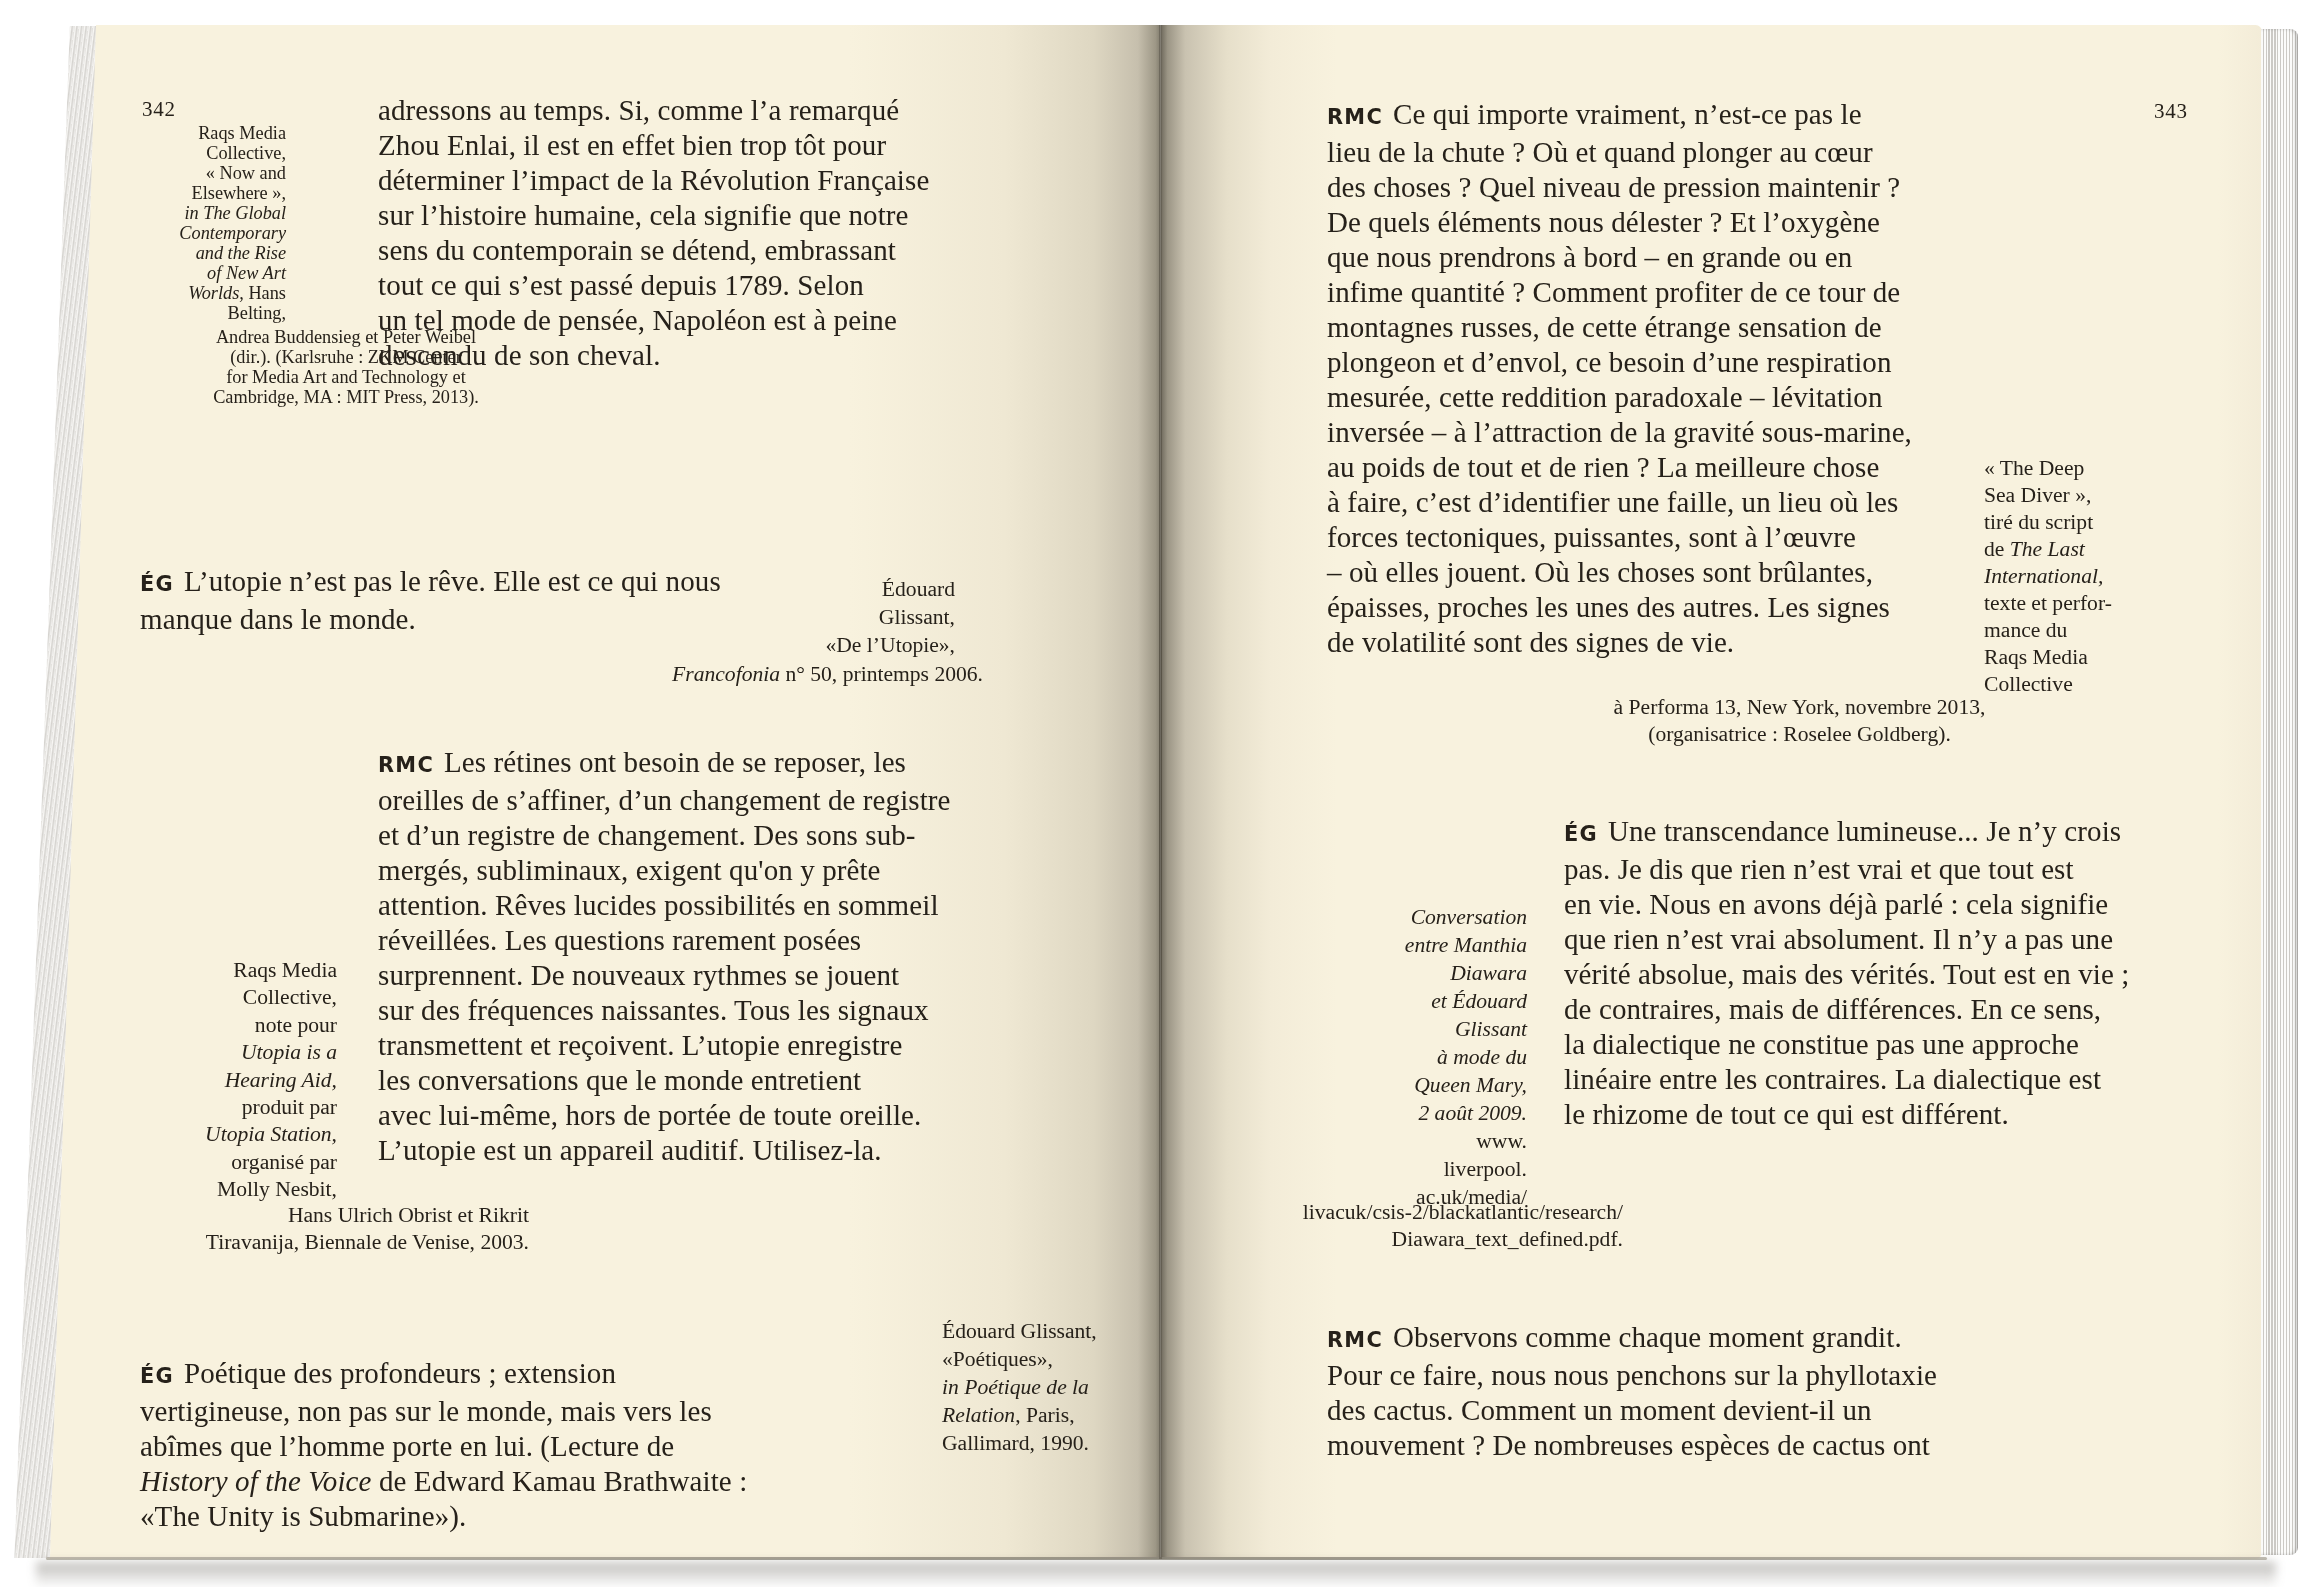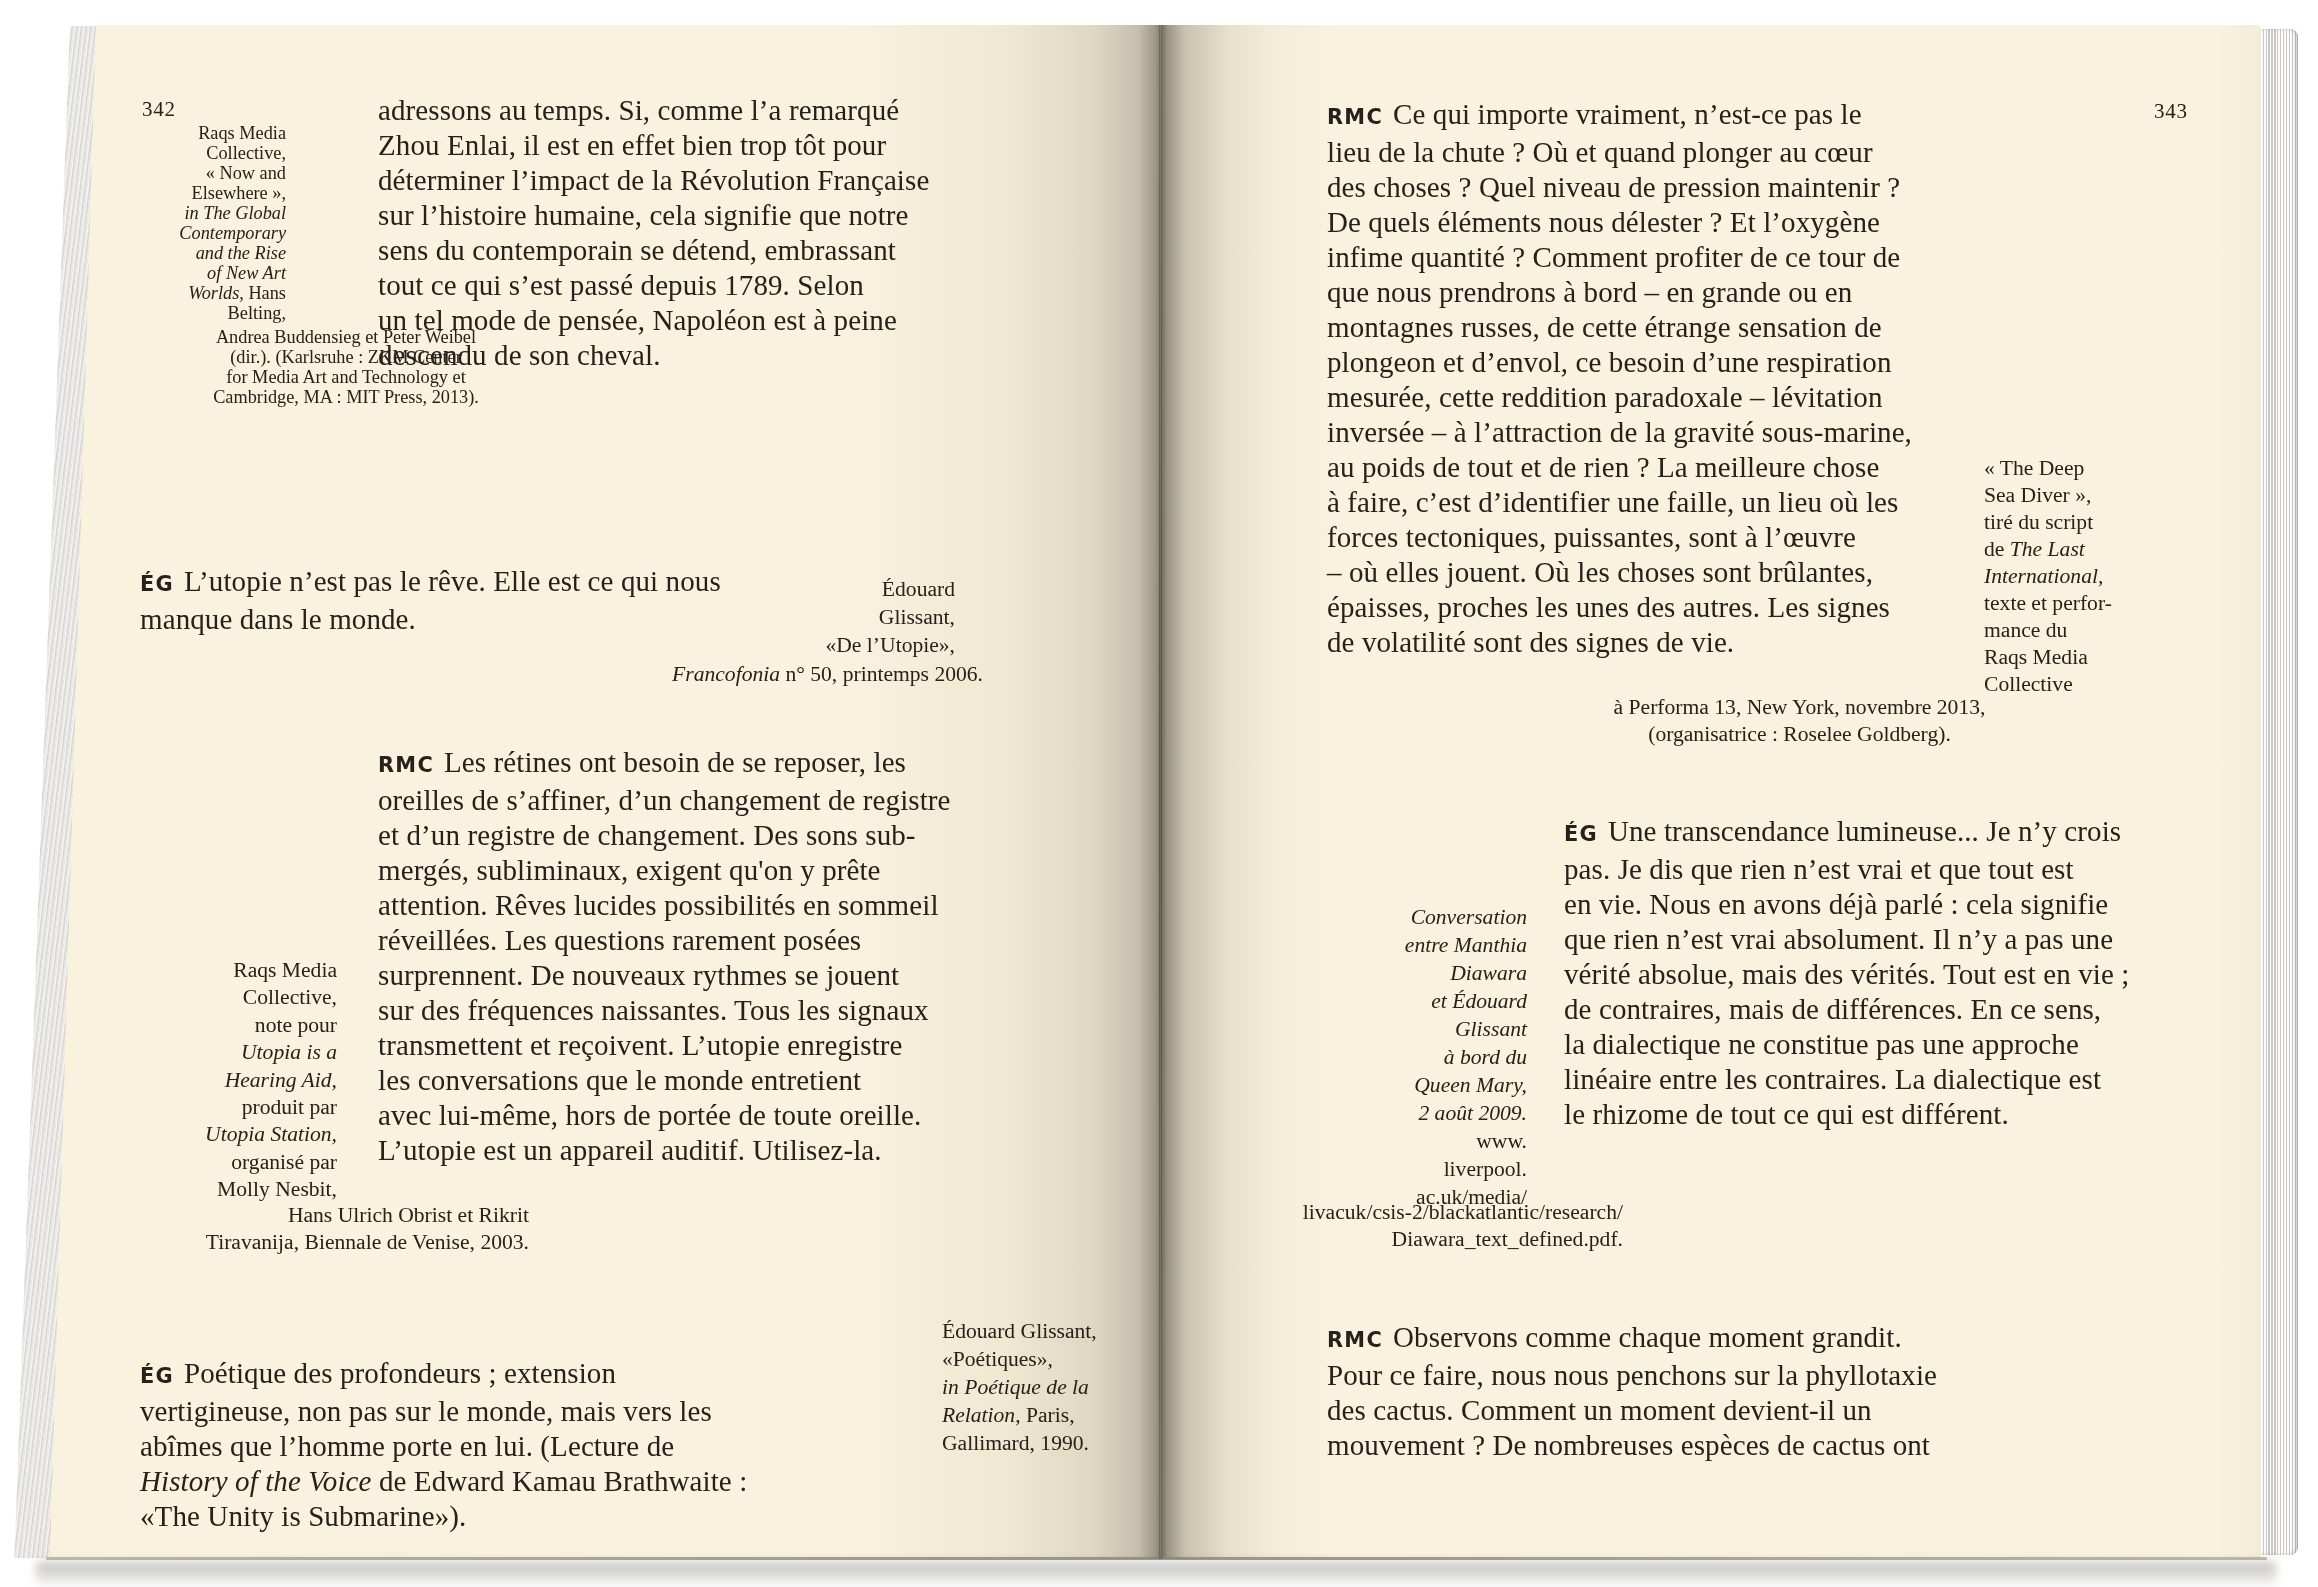--- a/index.html
+++ b/index.html
@@ -168,22 +168,22 @@
       <span class="ln"><span class="sg">Gallimard, 1990.</span></span>
     </div>
 
   <div class="txt pageno" id="pn-343">343</div>
 
   <div class="txt body" id="para-chute">
       <span class="ln"><span class="sg sg-m">RMC</span><span class="sg"> Ce qui importe vraiment, n’est-ce pas le</span></span>
       <span class="ln"><span class="sg">lieu de la chute ? Où et quand plonger au cœur</span></span>
       <span class="ln"><span class="sg">des choses ? Quel niveau de pression maintenir ?</span></span>
       <span class="ln"><span class="sg">De quels éléments nous délester ? Et l’oxygène</span></span>
+      <span class="ln"><span class="sg">que nous prendrons à bord – en grande ou en</span></span>
       <span class="ln"><span class="sg">infime quantité ? Comment profiter de ce tour de</span></span>
-      <span class="ln"><span class="sg">que nous prendrons à bord – en grande ou en</span></span>
       <span class="ln"><span class="sg">montagnes russes, de cette étrange sensation de</span></span>
       <span class="ln"><span class="sg">plongeon et d’envol, ce besoin d’une respiration</span></span>
       <span class="ln"><span class="sg">mesurée, cette reddition paradoxale – lévitation</span></span>
       <span class="ln"><span class="sg">inversée – à l’attraction de la gravité sous-marine,</span></span>
       <span class="ln"><span class="sg">au poids de tout et de rien ? La meilleure chose</span></span>
       <span class="ln"><span class="sg">à faire, c’est d’identifier une faille, un lieu où les</span></span>
       <span class="ln"><span class="sg">forces tectoniques, puissantes, sont à l’œuvre</span></span>
       <span class="ln"><span class="sg">– où elles jouent. Où les choses sont brûlantes,</span></span>
       <span class="ln"><span class="sg">épaisses, proches les unes des autres. Les signes</span></span>
       <span class="ln"><span class="sg">de volatilité sont des signes de vie.</span></span>
@@ -217,21 +217,21 @@
       <span class="ln"><span class="sg">linéaire entre les contraires. La dialectique est</span></span>
       <span class="ln"><span class="sg">le rhizome de tout ce qui est différent.</span></span>
     </div>
 
   <div class="txt note" id="note-diawara-narrow">
       <span class="ln"><span class="sg sg-i">Conversation</span></span>
       <span class="ln"><span class="sg sg-i">entre Manthia</span></span>
       <span class="ln"><span class="sg sg-i">Diawara</span></span>
       <span class="ln"><span class="sg sg-i">et Édouard</span></span>
       <span class="ln"><span class="sg sg-i">Glissant</span></span>
-      <span class="ln"><span class="sg sg-i">à bord du</span></span>
+      <span class="ln"><span class="sg sg-i">à mode du</span></span>
       <span class="ln"><span class="sg sg-i">Queen Mary,</span></span>
       <span class="ln"><span class="sg sg-i">2 août 2009.</span></span>
       <span class="ln"><span class="sg">www.</span></span>
       <span class="ln"><span class="sg">liverpool.</span></span>
       <span class="ln"><span class="sg">ac.uk/media/</span></span>
     </div>
   <div class="txt note lh41" id="note-diawara-wide">
       <span class="ln"><span class="sg">livacuk/csis-2/blackatlantic/research/</span></span>
       <span class="ln"><span class="sg">Diawara_text_defined.pdf.</span></span>
     </div>

